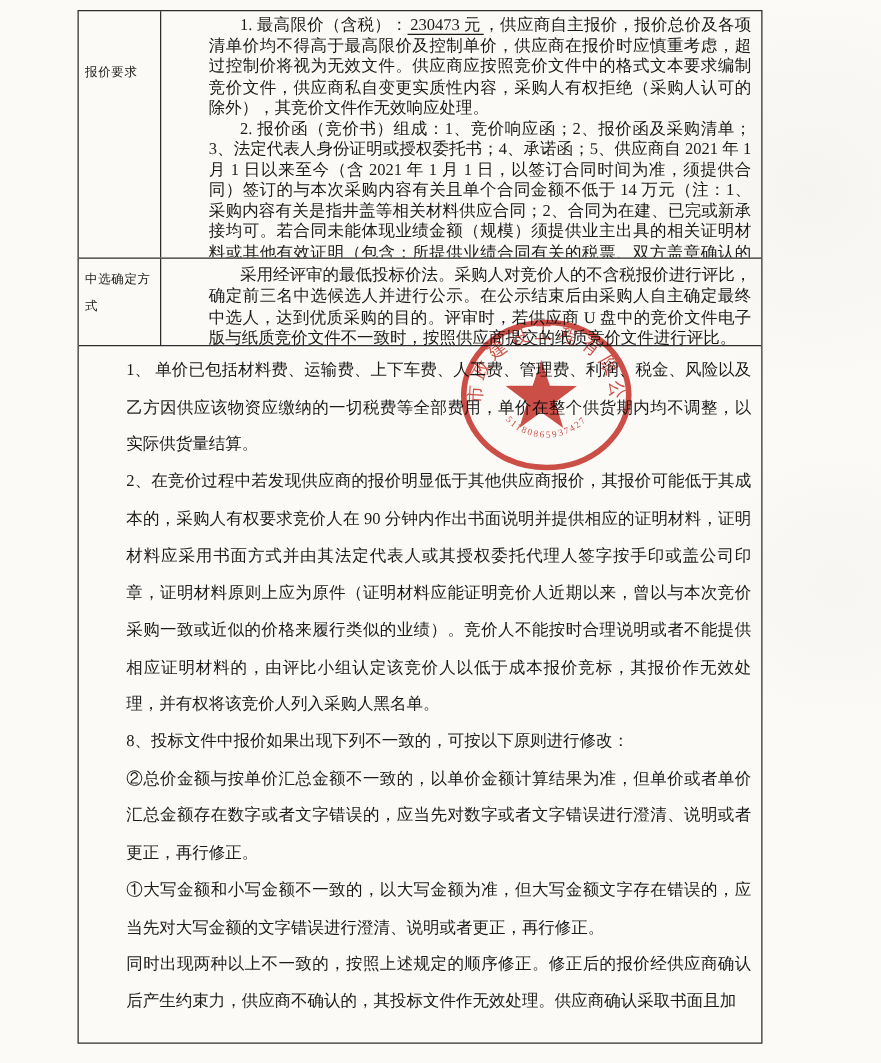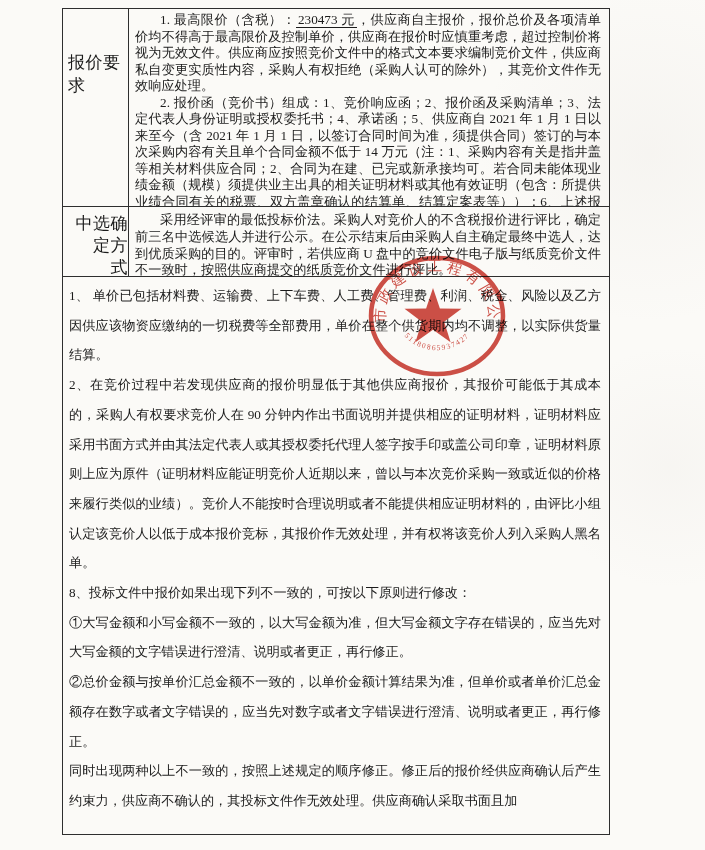--- a/index.html
+++ b/index.html
@@ -23,32 +23,33 @@
     background:transparent;
   }
   .t-row{display:flex;border-bottom:1.5px solid #2e2e2e;box-sizing:border-box;}
   .t-row:last-child{border-bottom:none;}
   .row1{height:198px;}
   .row2{height:70px;}
   .row3{height:557px;}
   .label-cell{
     width:66px;min-width:66px;box-sizing:border-box;
     border-right:1.5px solid #2e2e2e;
-    font-size:17px;letter-spacing:0.5px;
+    font-size:10px;letter-spacing:0.5px;
     padding-left:5px;
   }
   .row1 .label-cell{padding-top:42px;}
-  .row2 .label-cell{padding-top:6px;line-height:22px;text-align:right;}
+  .row2 .label-cell{padding-top:6px;line-height:22px;}
   .row3 .label-cell{padding-top:6px;padding-left:8px;}
   .content-cell{
     flex:1;box-sizing:border-box;
     padding:3px 8px 0 6px;
     font-size:13.2px;
     text-align:justify;
     overflow:hidden;
+    margin-left:32px;
   }
   .row1 .content-cell{line-height:16.5px;}
   .row2 .content-cell{line-height:16.8px;padding-top:5px;}
   .row3 .content-cell{line-height:29.7px;padding-top:4px;}
   .content-cell p{margin:0;}
   .content-cell p.indent{text-indent:1.9em;}
   .u{border-bottom:1px solid #1b1b1b;padding:0 2px;}
   .seal{
     position:absolute;left:363px;top:252px;width:148px;height:130px;
     opacity:0.88;mix-blend-mode:multiply;pointer-events:none;
@@ -80,22 +81,22 @@
       <div class="content-cell">
           <p class="indent"><span>采用经评审的最低投标价法。采购人对竞价人的不含税报价进行评比，确定前三名中选候选人并进行公示。在公示结束后由采购人自主确定最终中选人，达到优质采购的目的。评审时，若供应商 U 盘中的竞价文件电子版与纸质竞价文件不一致时，按照供应商提交的纸质竞价文件进行评比。</span></p>
         </div>
     </div>
 
     <div class="t-row row3">
       <div class="content-cell">
           <p><span>1、 单价已包括材料费、运输费、上下车费、人工费、管理费、利润、税金、风险以及乙方因供应该物资应缴纳的一切税费等全部费用，单价在整个供货期内均不调整，以实际供货量结算。</span></p>
           <p><span>2、在竞价过程中若发现供应商的报价明显低于其他供应商报价，其报价可能低于其成本的，采购人有权要求竞价人在 90 分钟内作出书面说明并提供相应的证明材料，证明材料应采用书面方式并由其法定代表人或其授权委托代理人签字按手印或盖公司印章，证明材料原则上应为原件（证明材料应能证明竞价人近期以来，曾以与本次竞价采购一致或近似的价格来履行类似的业绩）。竞价人不能按时合理说明或者不能提供相应证明材料的，由评比小组认定该竞价人以低于成本报价竞标，其报价作无效处理，并有权将该竞价人列入采购人黑名单。</span></p>
           <p><span>8、投标文件中报价如果出现下列不一致的，可按以下原则进行修改：</span></p>
+          <p><span>②总价金额与按单价汇总金额不一致的，以单价金额计算结果为准，但单价或者单价汇总金额存在数字或者文字错误的，应当先对数字或者文字错误进行澄清、说明或者更正，再行修正。</span></p>
           <p><span>①大写金额和小写金额不一致的，以大写金额为准，但大写金额文字存在错误的，应当先对大写金额的文字错误进行澄清、说明或者更正，再行修正。</span></p>
-          <p><span>②总价金额与按单价汇总金额不一致的，以单价金额计算结果为准，但单价或者单价汇总金额存在数字或者文字错误的，应当先对数字或者文字错误进行澄清、说明或者更正，再行修正。</span></p>
           <p><span>同时出现两种以上不一致的，按照上述规定的顺序修正。修正后的报价经供应商确认后产生约束力，供应商不确认的，其投标文件作无效处理。供应商确认采取书面且加</span></p>
         </div>
     </div>
 
   </div>
 
   <svg class="seal" viewBox="0 0 148 130" aria-hidden="true">
     <ellipse cx="74" cy="64" rx="66" ry="58" fill="none" stroke="#c9382e" stroke-width="4.5"></ellipse>
     <polygon points="70,36 76.9,56.5 98.5,56.7 81.2,69.7 87.6,90.3 70,77.8 52.4,90.3 58.8,69.7 41.5,56.7 63.1,56.5" fill="#c9382e"></polygon>
     <defs>

